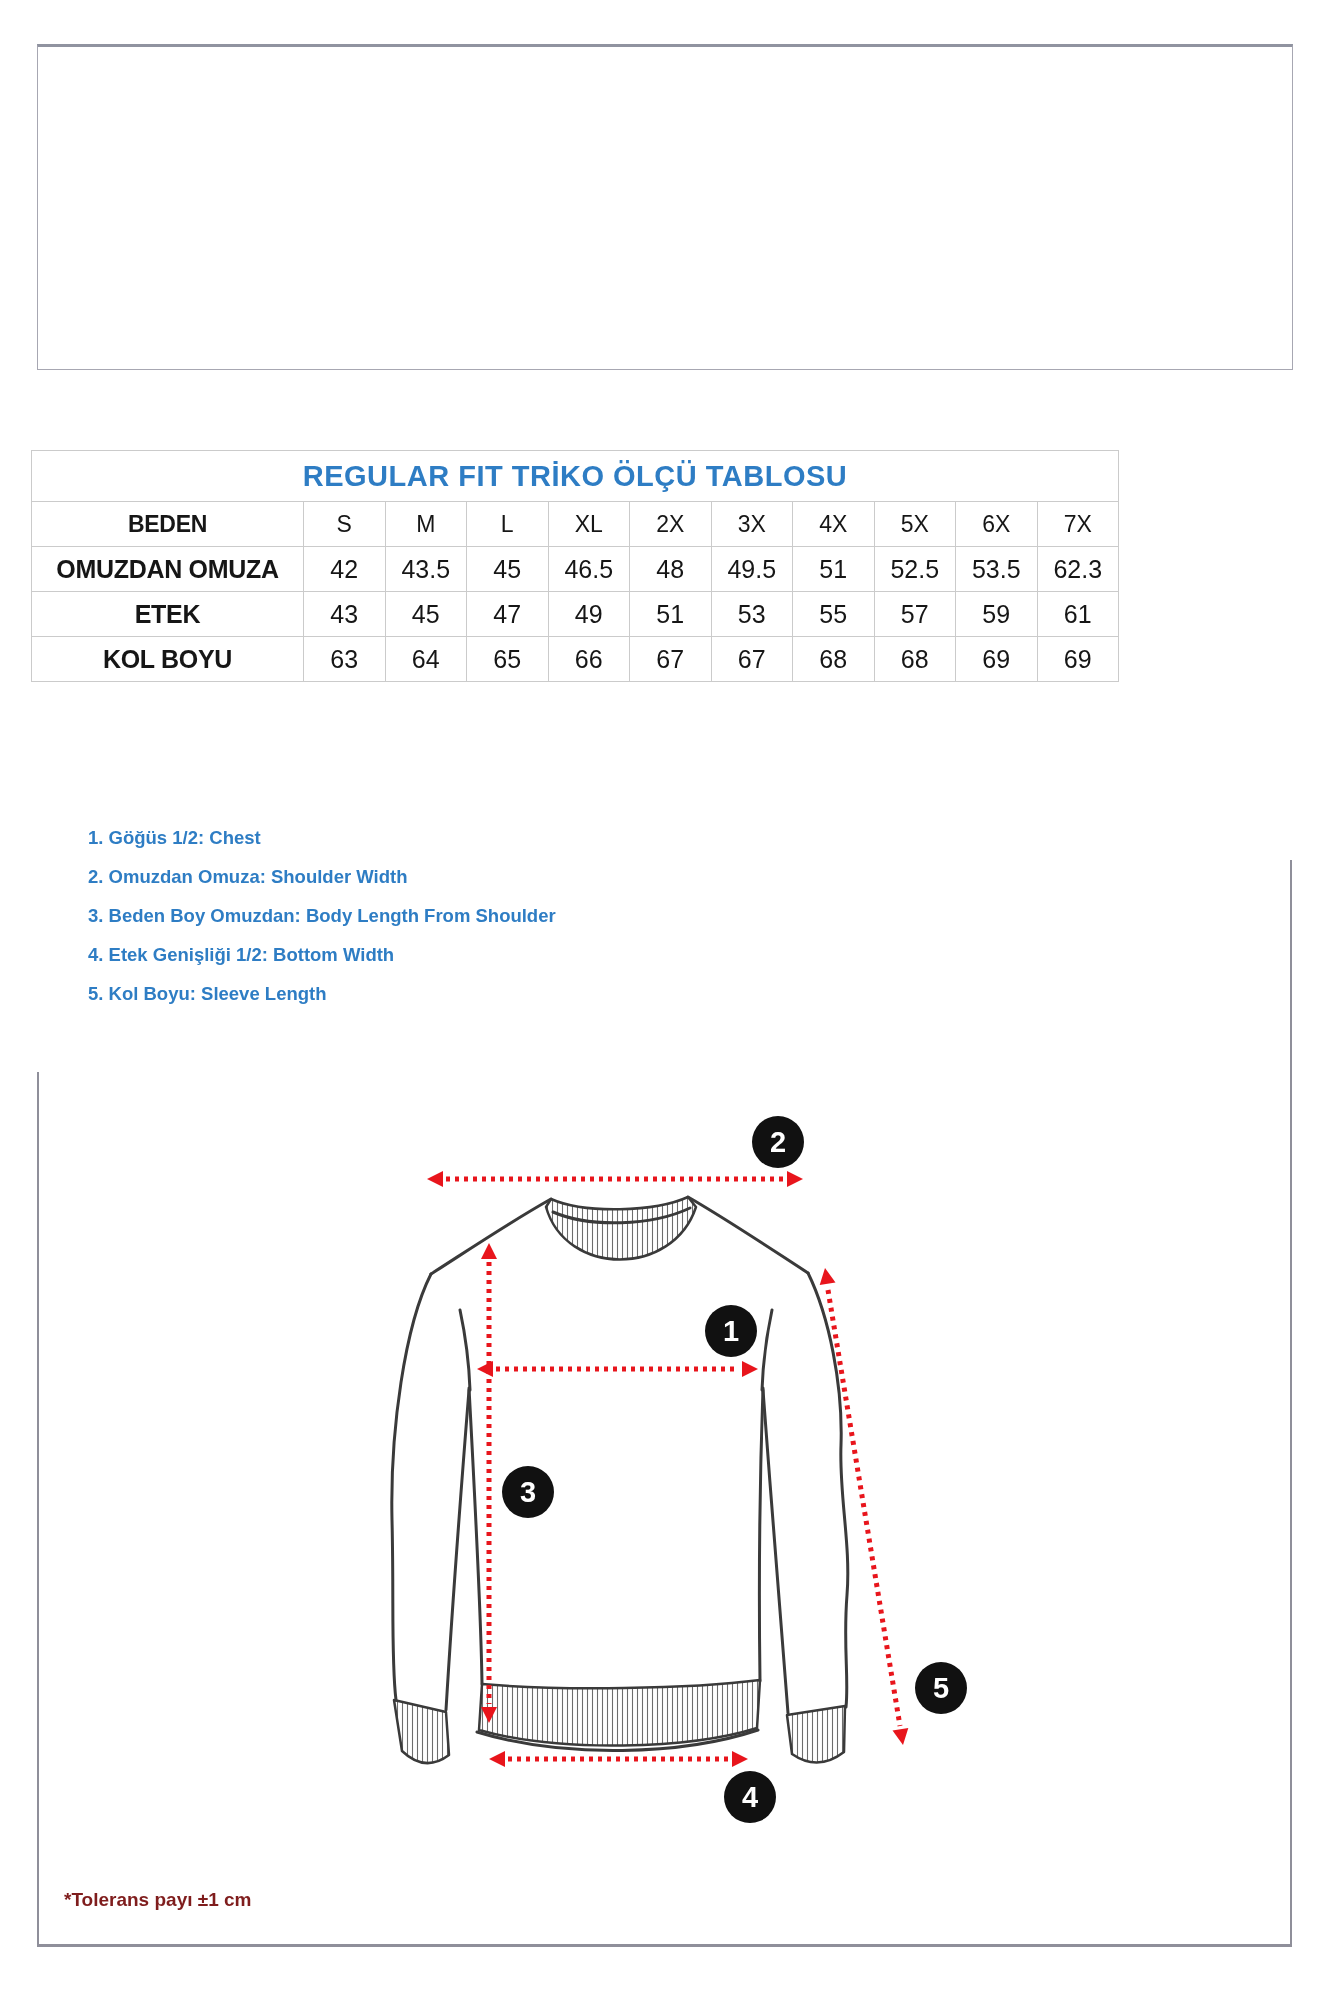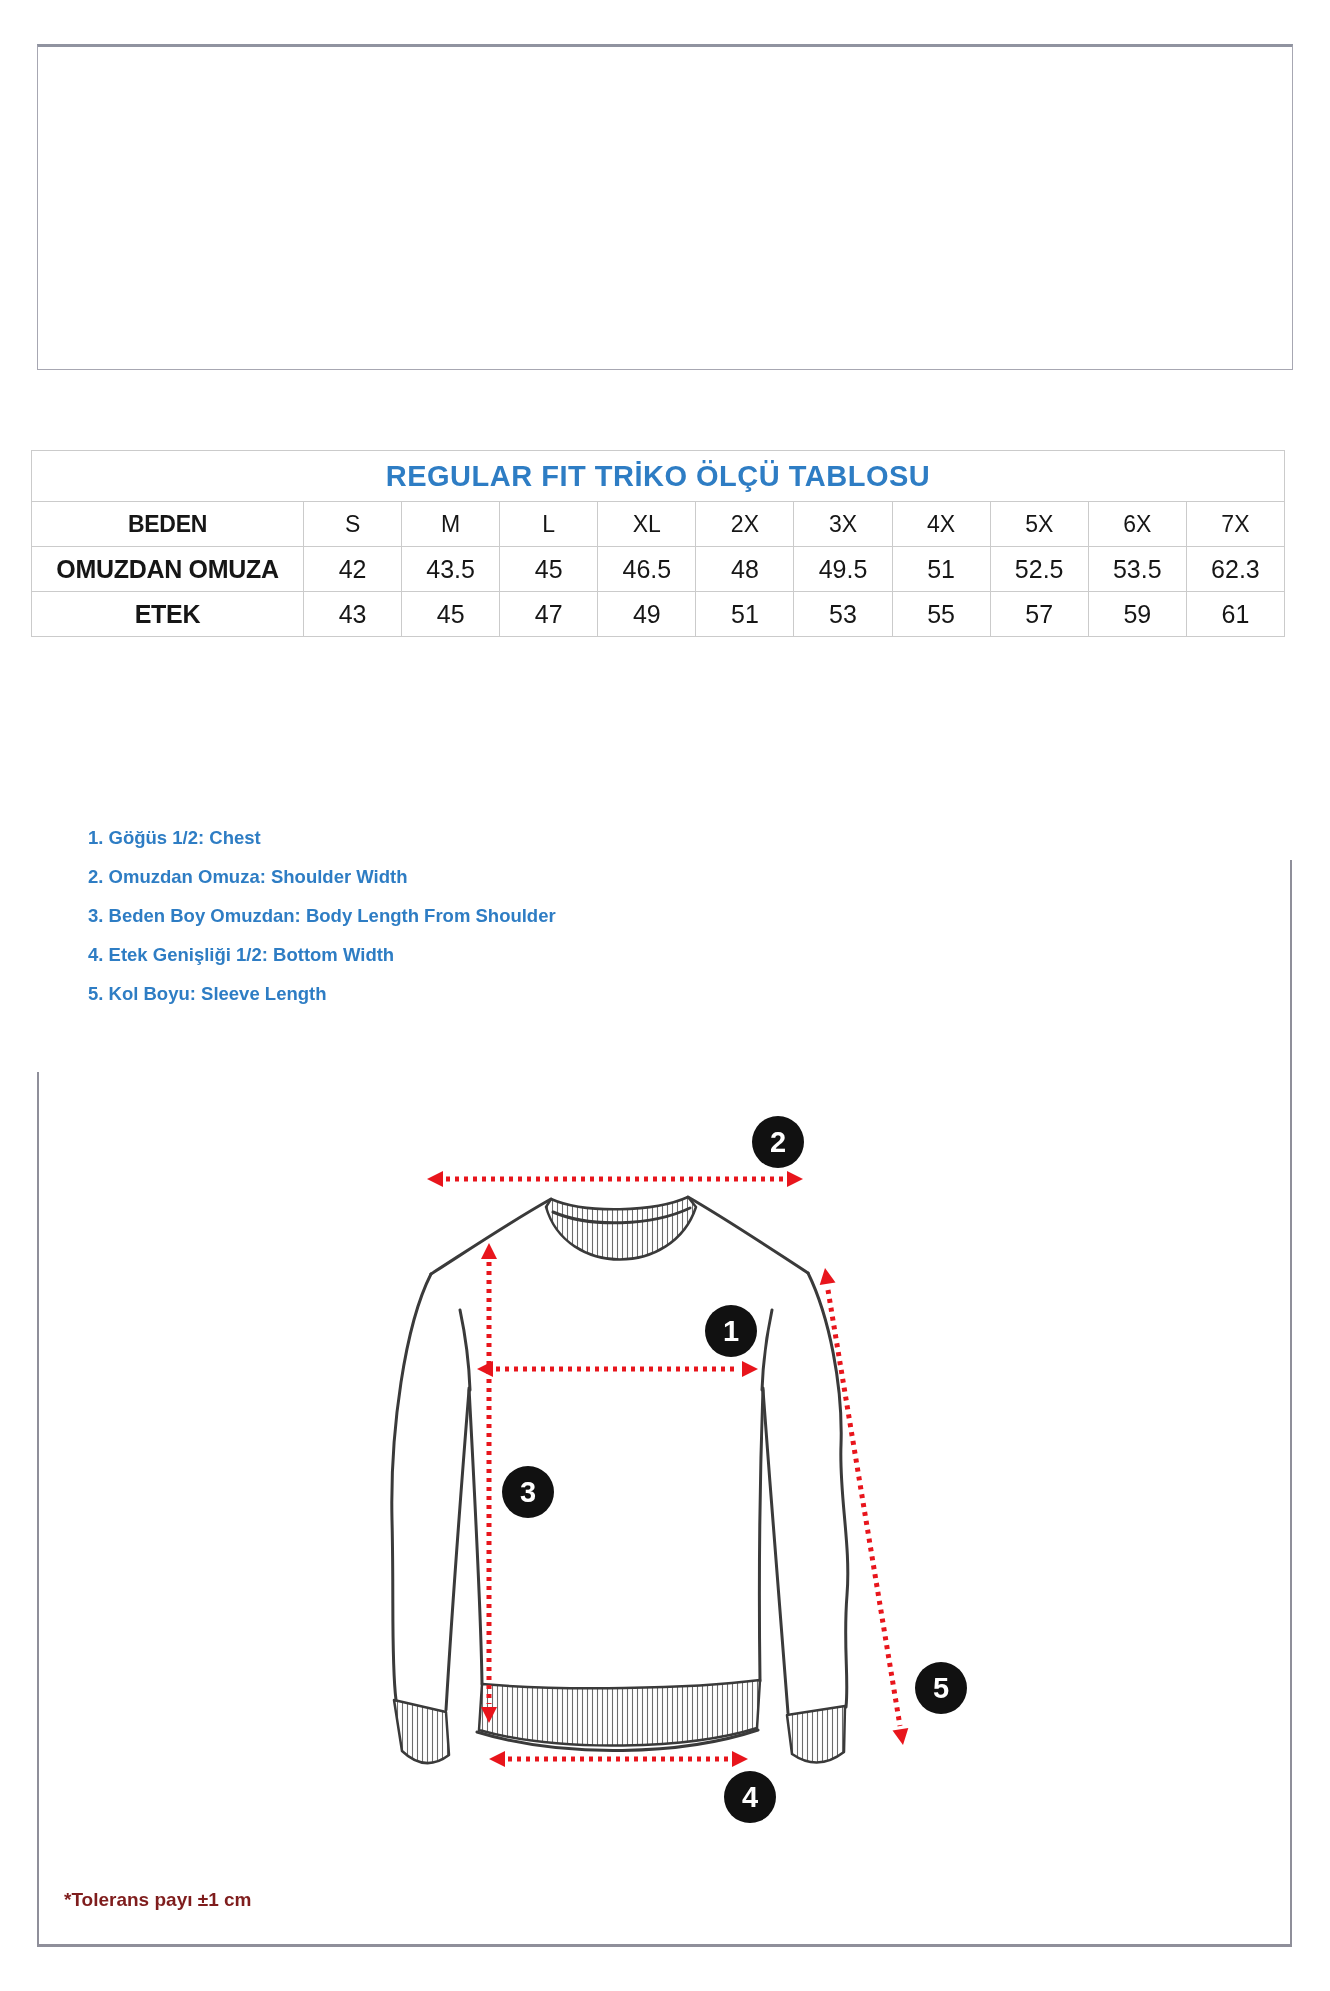--- a/index.html
+++ b/index.html
@@ -5,21 +5,21 @@
   html,body{margin:0;padding:0;background:#fff;}
   body{position:relative;width:1330px;height:1991px;overflow:hidden;
        font-family:"Liberation Sans",sans-serif;}
 
   
   .top-box{position:absolute;left:37px;top:44px;width:1254px;height:322px;
            border:1px solid #a7a7b2;border-top:3px solid #9093a0;background:#fff;}
 
   
   .size-table-wrap{position:absolute;left:31px;top:450px;width:1261px;}
-  table.size-table{border-collapse:collapse;table-layout:fixed;width:1254px;
+  table.size-table{border-collapse:collapse;table-layout:fixed;width:1088px;
                    border:1px solid #c2c2c2;}
   table.size-table td{border:1px solid #cbcbcb;text-align:center;vertical-align:middle;
                       color:#161616;font-size:25px;height:44px;padding:0;}
   tr.title-row td{height:50px;border:1px solid #cbcbcb;}
   .table-title{color:#2e7dc4;font-weight:700;font-size:29px;letter-spacing:.5px;
                display:inline-block;}
   td.rowlabel{text-align:left;padding-left:9px;font-weight:700;font-size:23px;
               letter-spacing:-.3px;}
   tr.header-row td{font-size:23px;}
   tr.header-row td.rowlabel{font-weight:800;}
@@ -101,20 +101,33 @@
           <td>45</td>
           <td>47</td>
           <td>49</td>
           <td>51</td>
           <td>53</td>
           <td>55</td>
           <td>57</td>
           <td>59</td>
           <td>61</td>
         </tr>
+        <tr>
+          <td class="rowlabel">KOL BOYU</td>
+          <td>63</td>
+          <td>64</td>
+          <td>65</td>
+          <td>66</td>
+          <td>67</td>
+          <td>67</td>
+          <td>68</td>
+          <td>68</td>
+          <td>69</td>
+          <td>69</td>
+        </tr>
       </tbody>
   </table>
 </div>
 
 <div class="legend">
     <div class="legend-item">1. Göğüs 1/2: Chest</div>
     <div class="legend-item">2. Omuzdan Omuza: Shoulder Width</div>
     <div class="legend-item">3. Beden Boy Omuzdan: Body Length From Shoulder</div>
     <div class="legend-item">4. Etek Genişliği 1/2: Bottom Width</div>
     <div class="legend-item">5. Kol Boyu: Sleeve Length</div>

